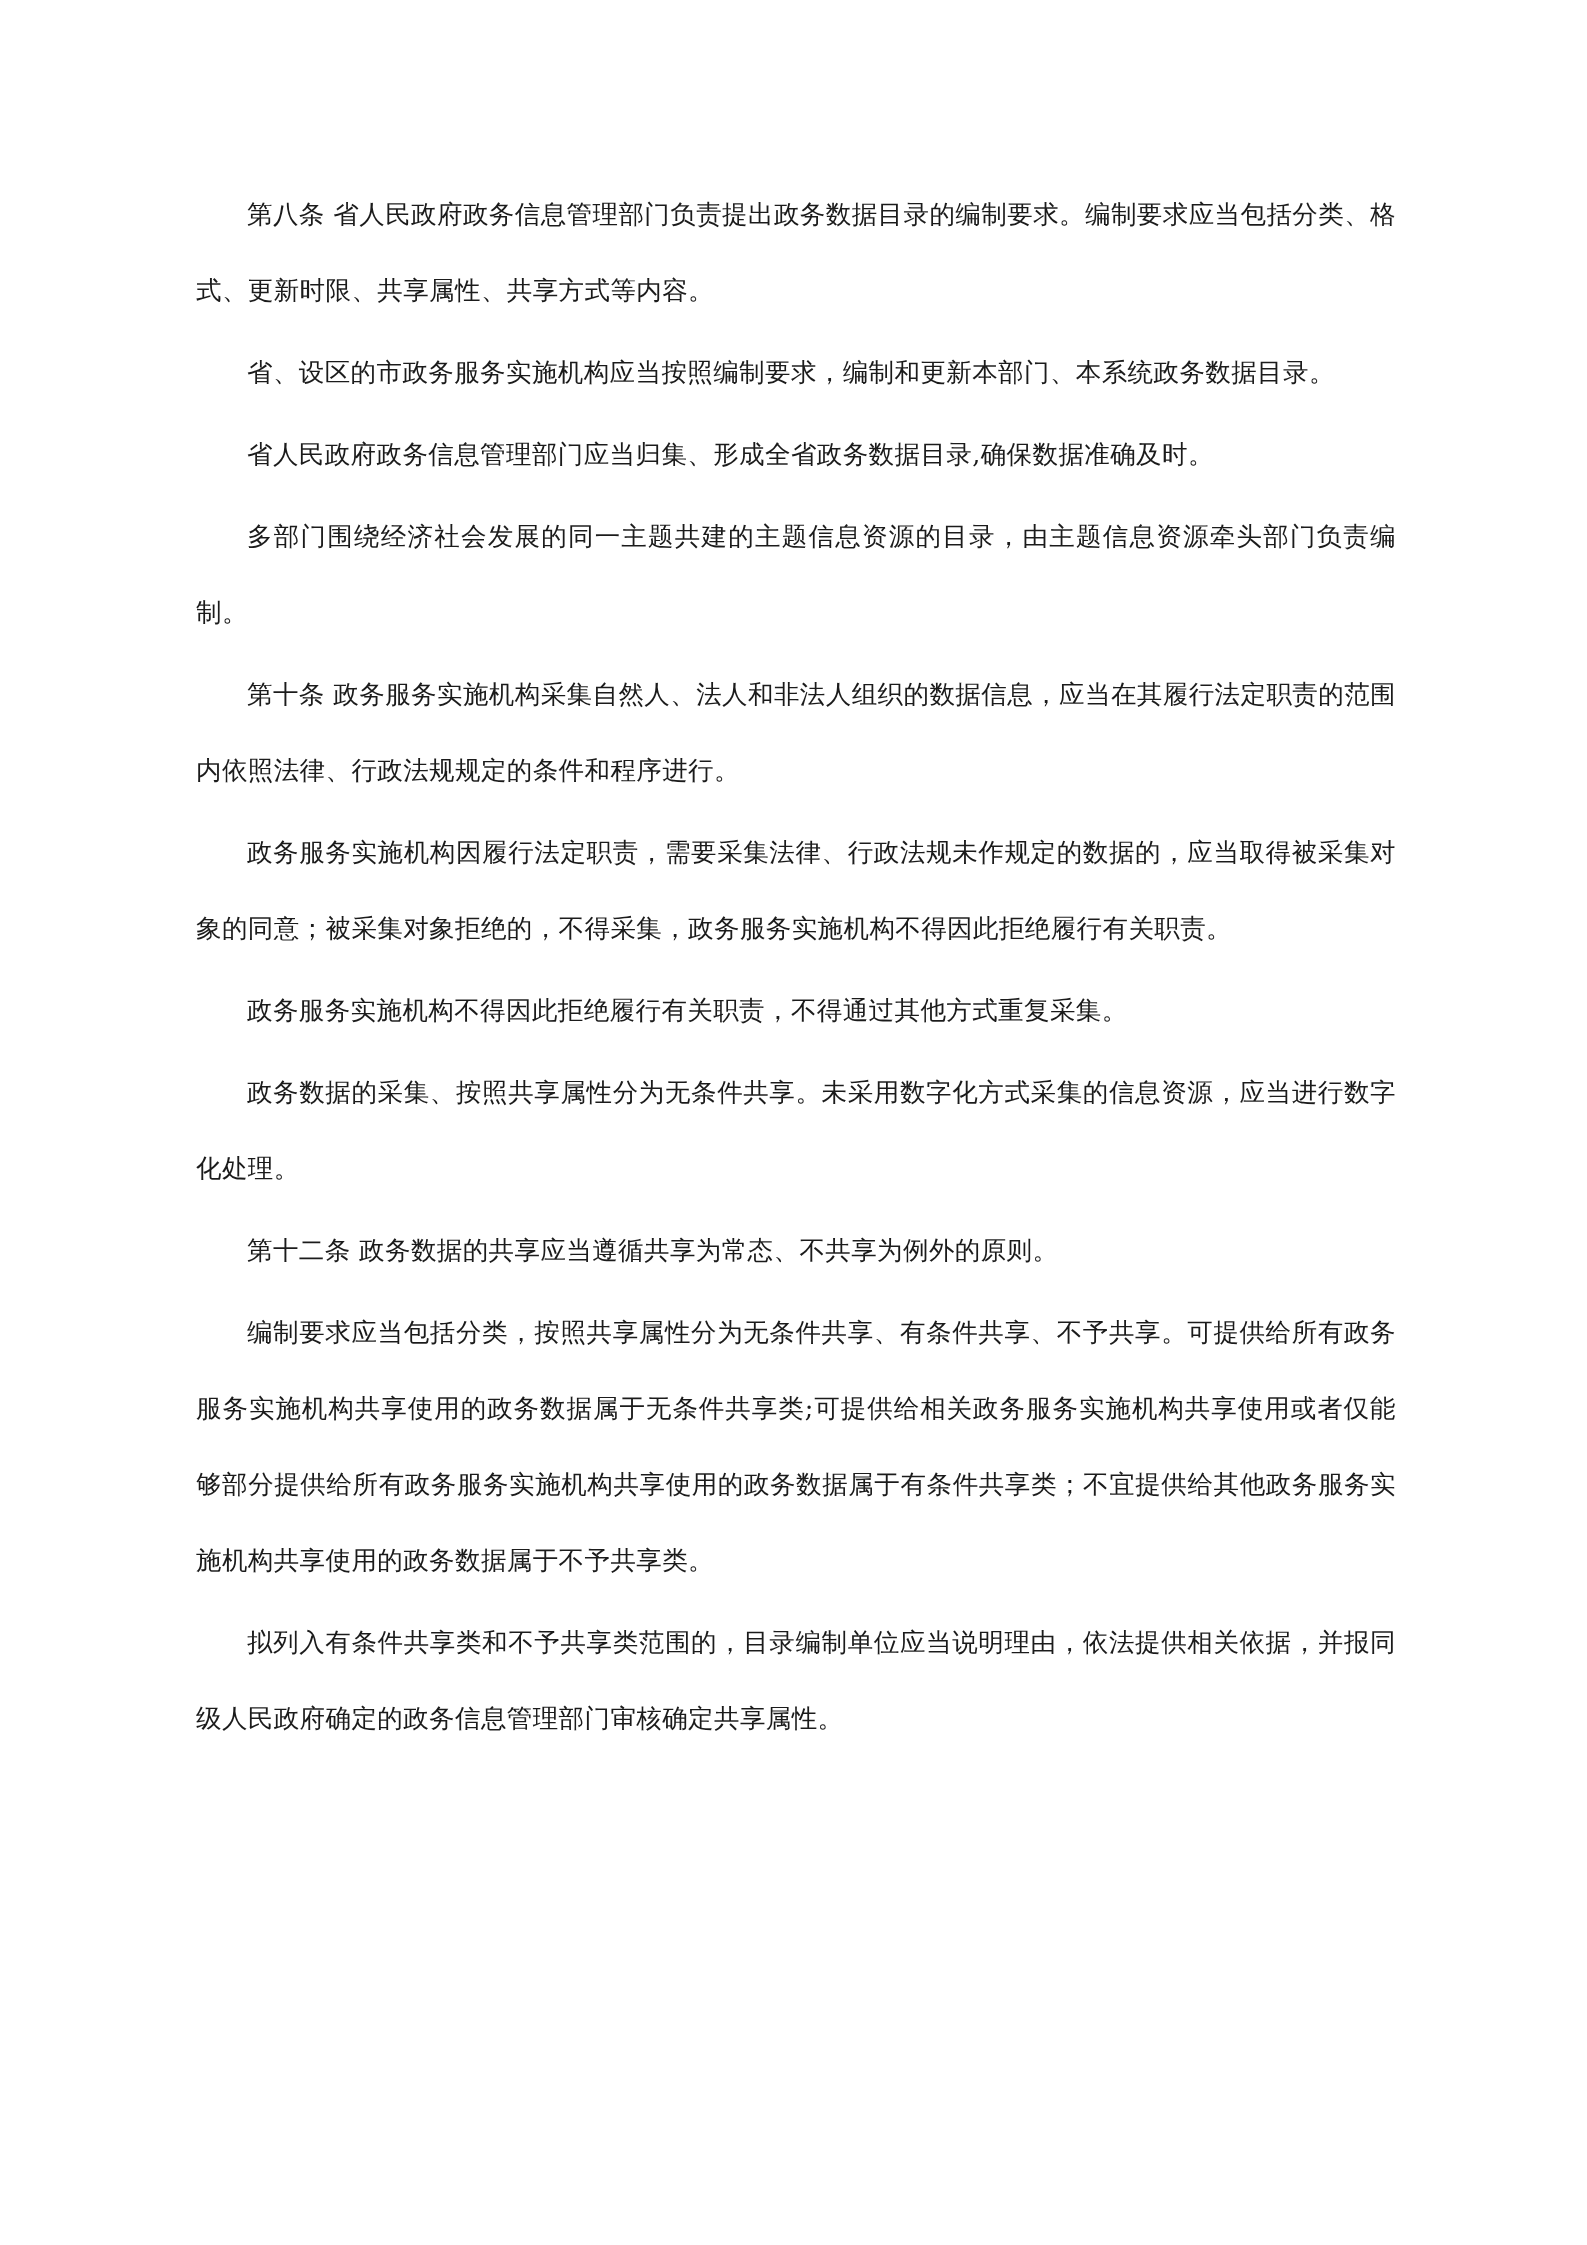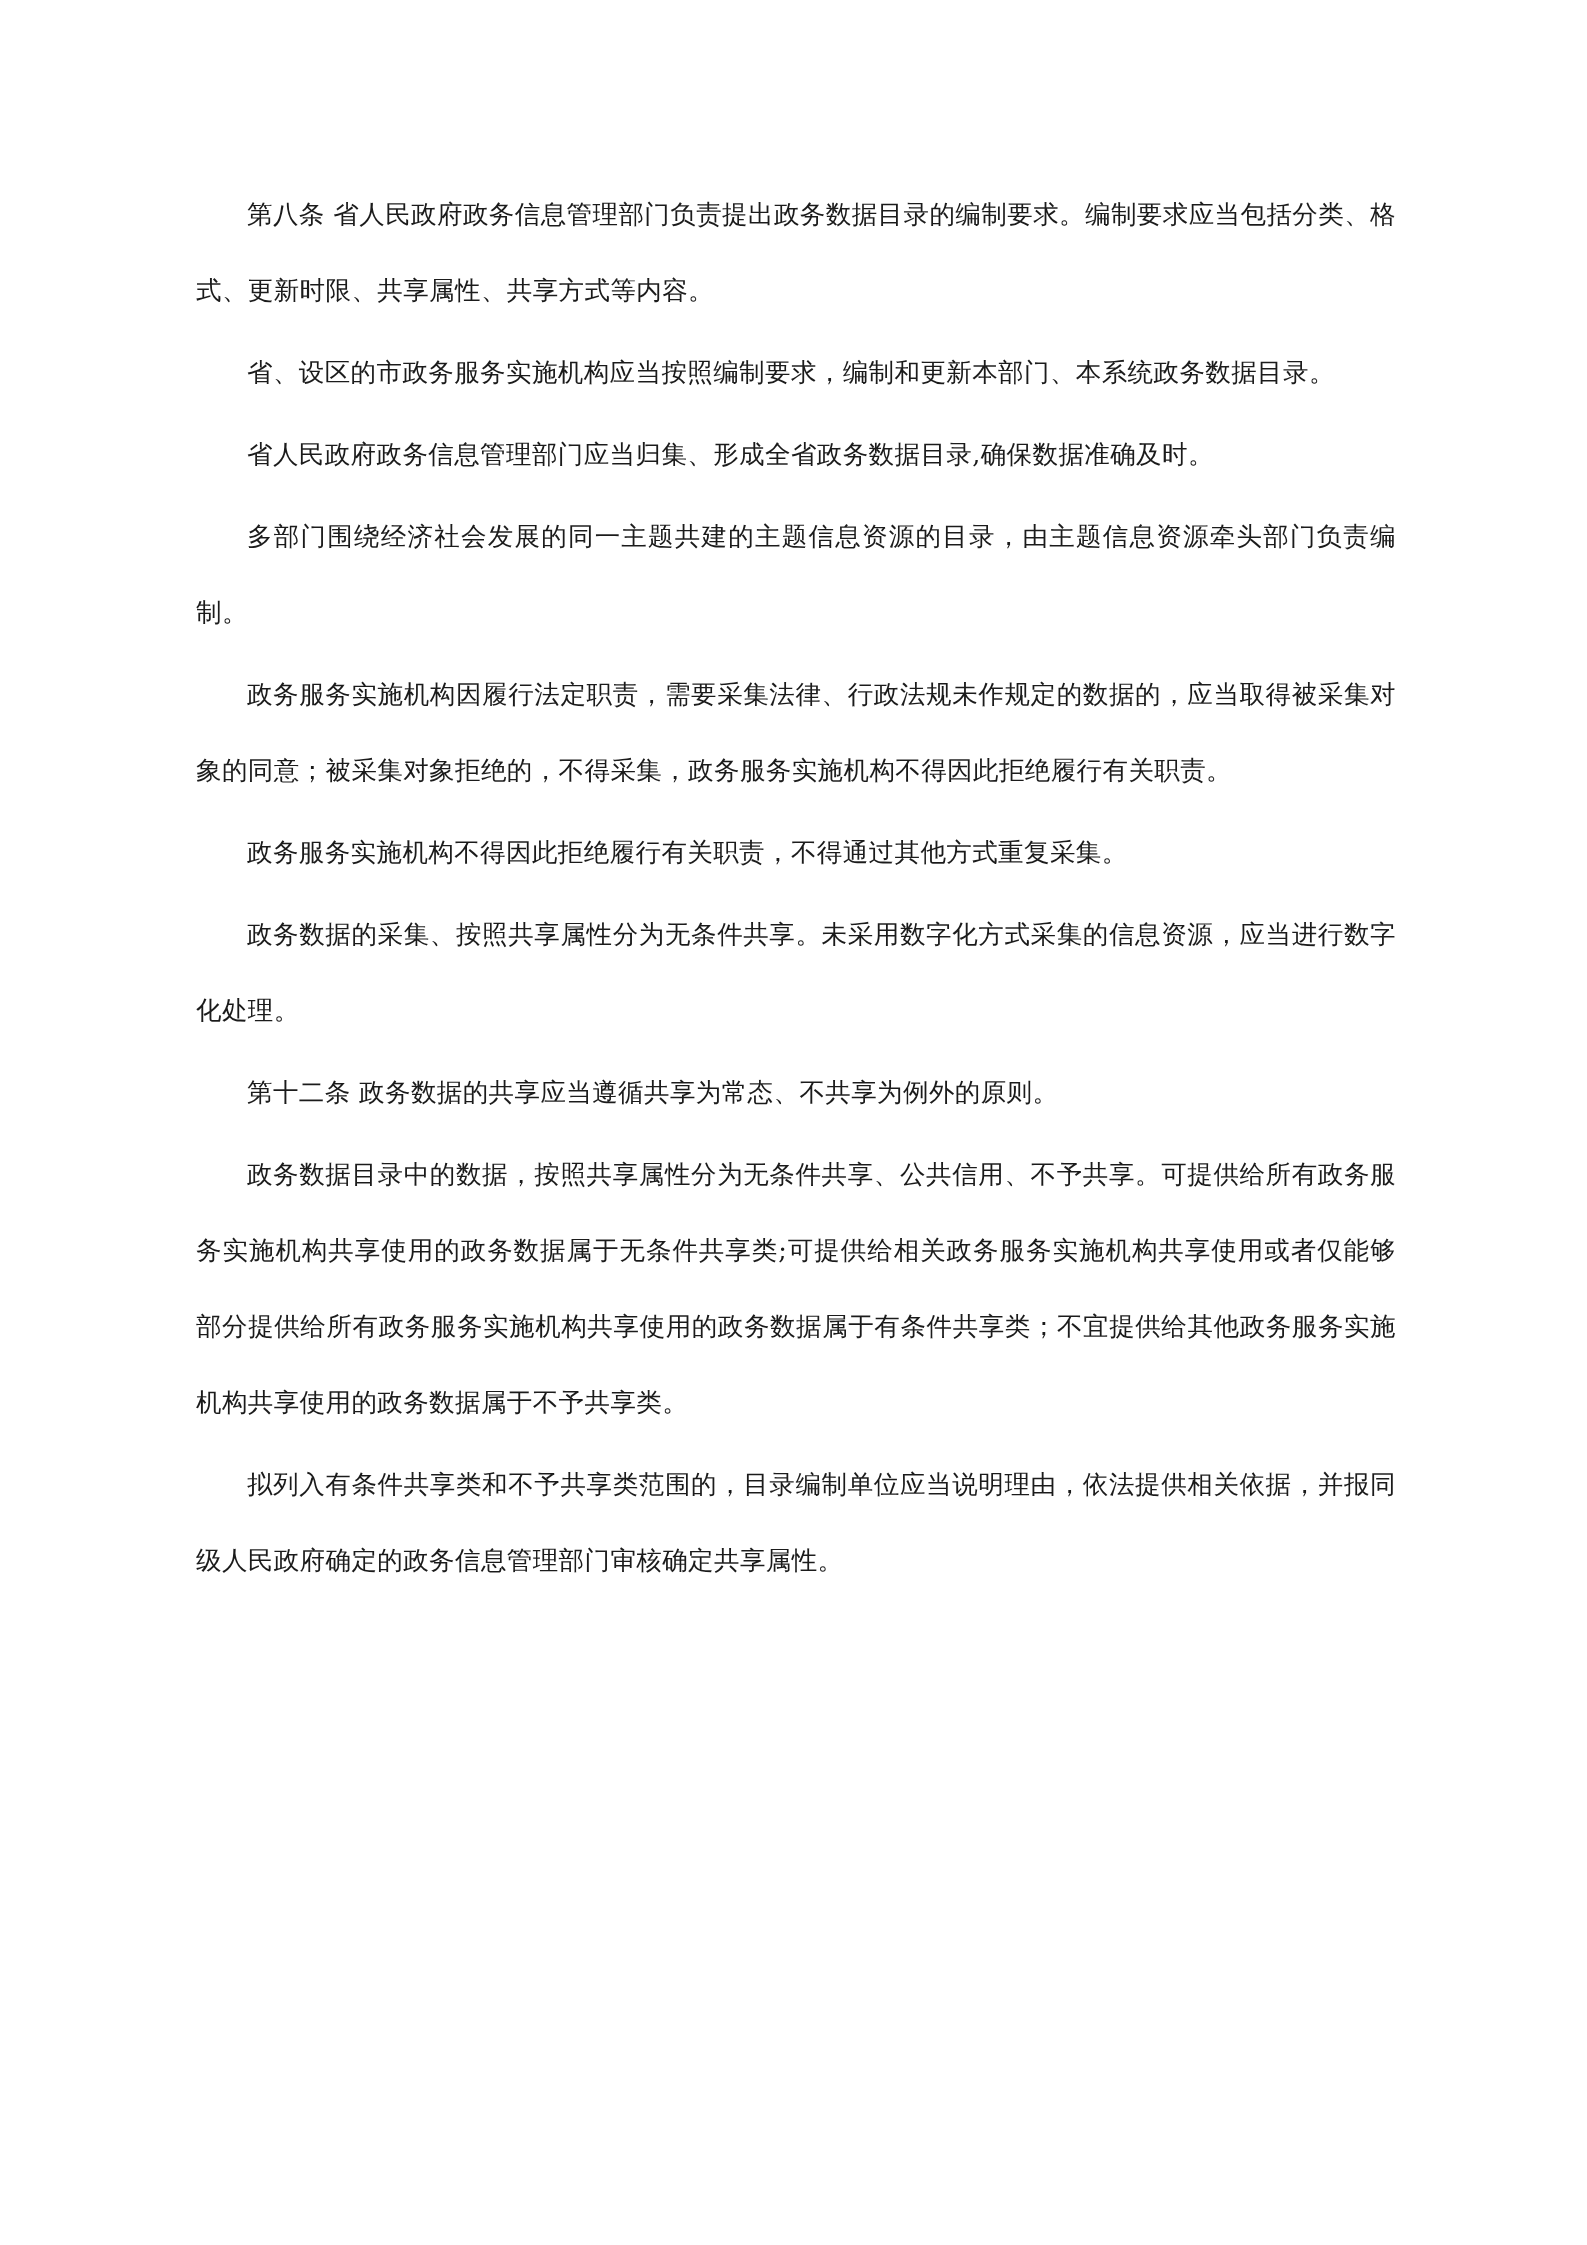--- a/index.html
+++ b/index.html
@@ -36,20 +36,21 @@
 </style>
 </head>
 <body>
 
 <div class="page">
   <div class="content">
     <p class="para">第八条  省人民政府政务信息管理部门负责提出政务数据目录的编制要求。编制要求应当包括分类、格式、更新时限、共享属性、共享方式等内容。</p>
     <p class="para">省、设区的市政务服务实施机构应当按照编制要求，编制和更新本部门、本系统政务数据目录。</p>
     <p class="para">省人民政府政务信息管理部门应当归集、形成全省政务数据目录,确保数据准确及时。</p>
     <p class="para">多部门围绕经济社会发展的同一主题共建的主题信息资源的目录，由主题信息资源牵头部门负责编制。</p>
+    <p class="para">第十条  政务服务实施机构采集自然人、法人和非法人组织的数据信息，应当在其履行法定职责的范围内依照法律、行政法规规定的条件和程序进行。</p>
     <p class="para">政务服务实施机构因履行法定职责，需要采集法律、行政法规未作规定的数据的，应当取得被采集对象的同意；被采集对象拒绝的，不得采集，政务服务实施机构不得因此拒绝履行有关职责。</p>
     <p class="para">政务服务实施机构不得因此拒绝履行有关职责，不得通过其他方式重复采集。</p>
     <p class="para">政务数据的采集、按照共享属性分为无条件共享。未采用数字化方式采集的信息资源，应当进行数字化处理。</p>
     <p class="para">第十二条  政务数据的共享应当遵循共享为常态、不共享为例外的原则。</p>
-    <p class="para">政务数据目录中的数据，按照共享属性分为无条件共享、公共信用、不予共享。可提供给所有政务服务实施机构共享使用的政务数据属于无条件共享类;可提供给相关政务服务实施机构共享使用或者仅能够部分提供给所有政务服务实施机构共享使用的政务数据属于有条件共享类；不宜提供给其他政务服务实施机构共享使用的政务数据属于不予共享类。</p>
+    <p class="para">编制要求应当包括分类，按照共享属性分为无条件共享、有条件共享、不予共享。可提供给所有政务服务实施机构共享使用的政务数据属于无条件共享类;可提供给相关政务服务实施机构共享使用或者仅能够部分提供给所有政务服务实施机构共享使用的政务数据属于有条件共享类；不宜提供给其他政务服务实施机构共享使用的政务数据属于不予共享类。</p>
     <p class="para">拟列入有条件共享类和不予共享类范围的，目录编制单位应当说明理由，依法提供相关依据，并报同级人民政府确定的政务信息管理部门审核确定共享属性。</p>
   </div>
 </div>
 
 </body></html>

